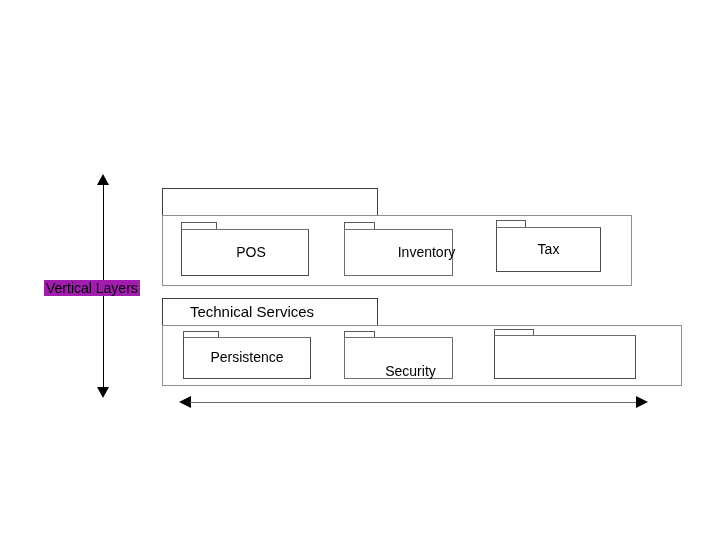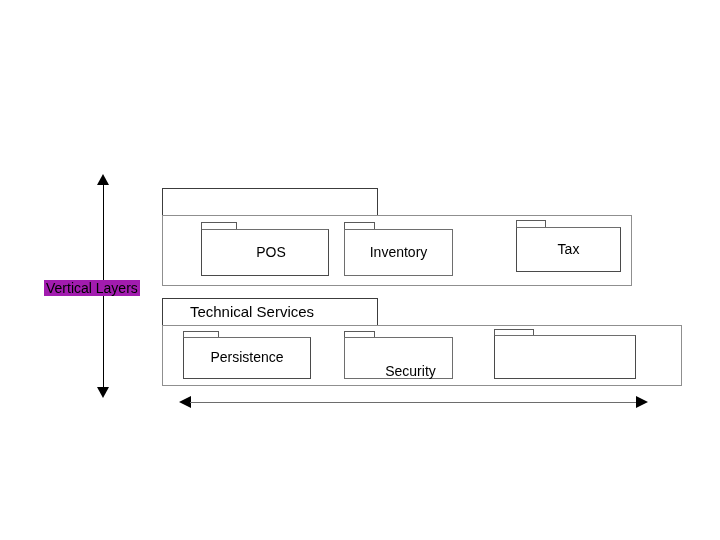--- a/index.html
+++ b/index.html
@@ -150,33 +150,33 @@
     <div class="v-arrow-line" style="left:103px; top:182px; height:207px;"></div>
     <div class="v-arrow-head down" style="left:97px; top:387px;"></div>
   </div>
   <div class="axis-label" id="vertical-layers-label">Vertical Layers</div>
 
   <div class="pkg layer" style="left:162px; top:188px; width:470px; height:98px;">
     <div class="pkg-tab" style="width:216px; height:28px;"></div>
     <div class="pkg-body" style="top:27px; width:470px; height:71px;"></div>
   </div>
 
-  <div class="pkg inner shadowed" style="left:201px; top:222px; width:140px; height:54px;">
+  <div class="pkg inner shadowed" style="left:181px; top:222px; width:140px; height:54px;">
     <div class="pkg-tab" style="width:36px; height:8px;"></div>
     <div class="pkg-body" style="top:7px; width:128px; height:47px;"></div>
     <div class="pkg-label" style="top:22px;">POS</div>
   </div>
 
   <div class="pkg inner" style="left:344px; top:222px; width:109px; height:54px;">
     <div class="pkg-tab" style="width:31px; height:8px;"></div>
     <div class="pkg-body" style="top:7px; width:109px; height:47px;"></div>
-    <div class="pkg-label" style="top:22px;">Inventory</div>
-  </div>
-
-  <div class="pkg inner shadowed" style="left:496px; top:220px; width:105px; height:52px;margin-left:20px;">
+    <div class="pkg-label" style="top:22px;margin-left:28px;">Inventory</div>
+  </div>
+
+  <div class="pkg inner shadowed" style="left:496px; top:220px; width:105px; height:52px;">
     <div class="pkg-tab" style="width:30px; height:8px;"></div>
     <div class="pkg-body" style="top:7px; width:105px; height:45px;"></div>
     <div class="pkg-label" style="top:21px;">Tax</div>
   </div>
 
   <div class="pkg layer" style="left:162px; top:298px; width:520px; height:88px;">
     <div class="pkg-tab" style="width:216px; height:28px;"></div>
     <div class="pkg-body" style="top:27px; width:520px; height:61px;"></div>
     <div class="pkg-label" style="top:5px; width:180px;">Technical Services</div>
   </div>

